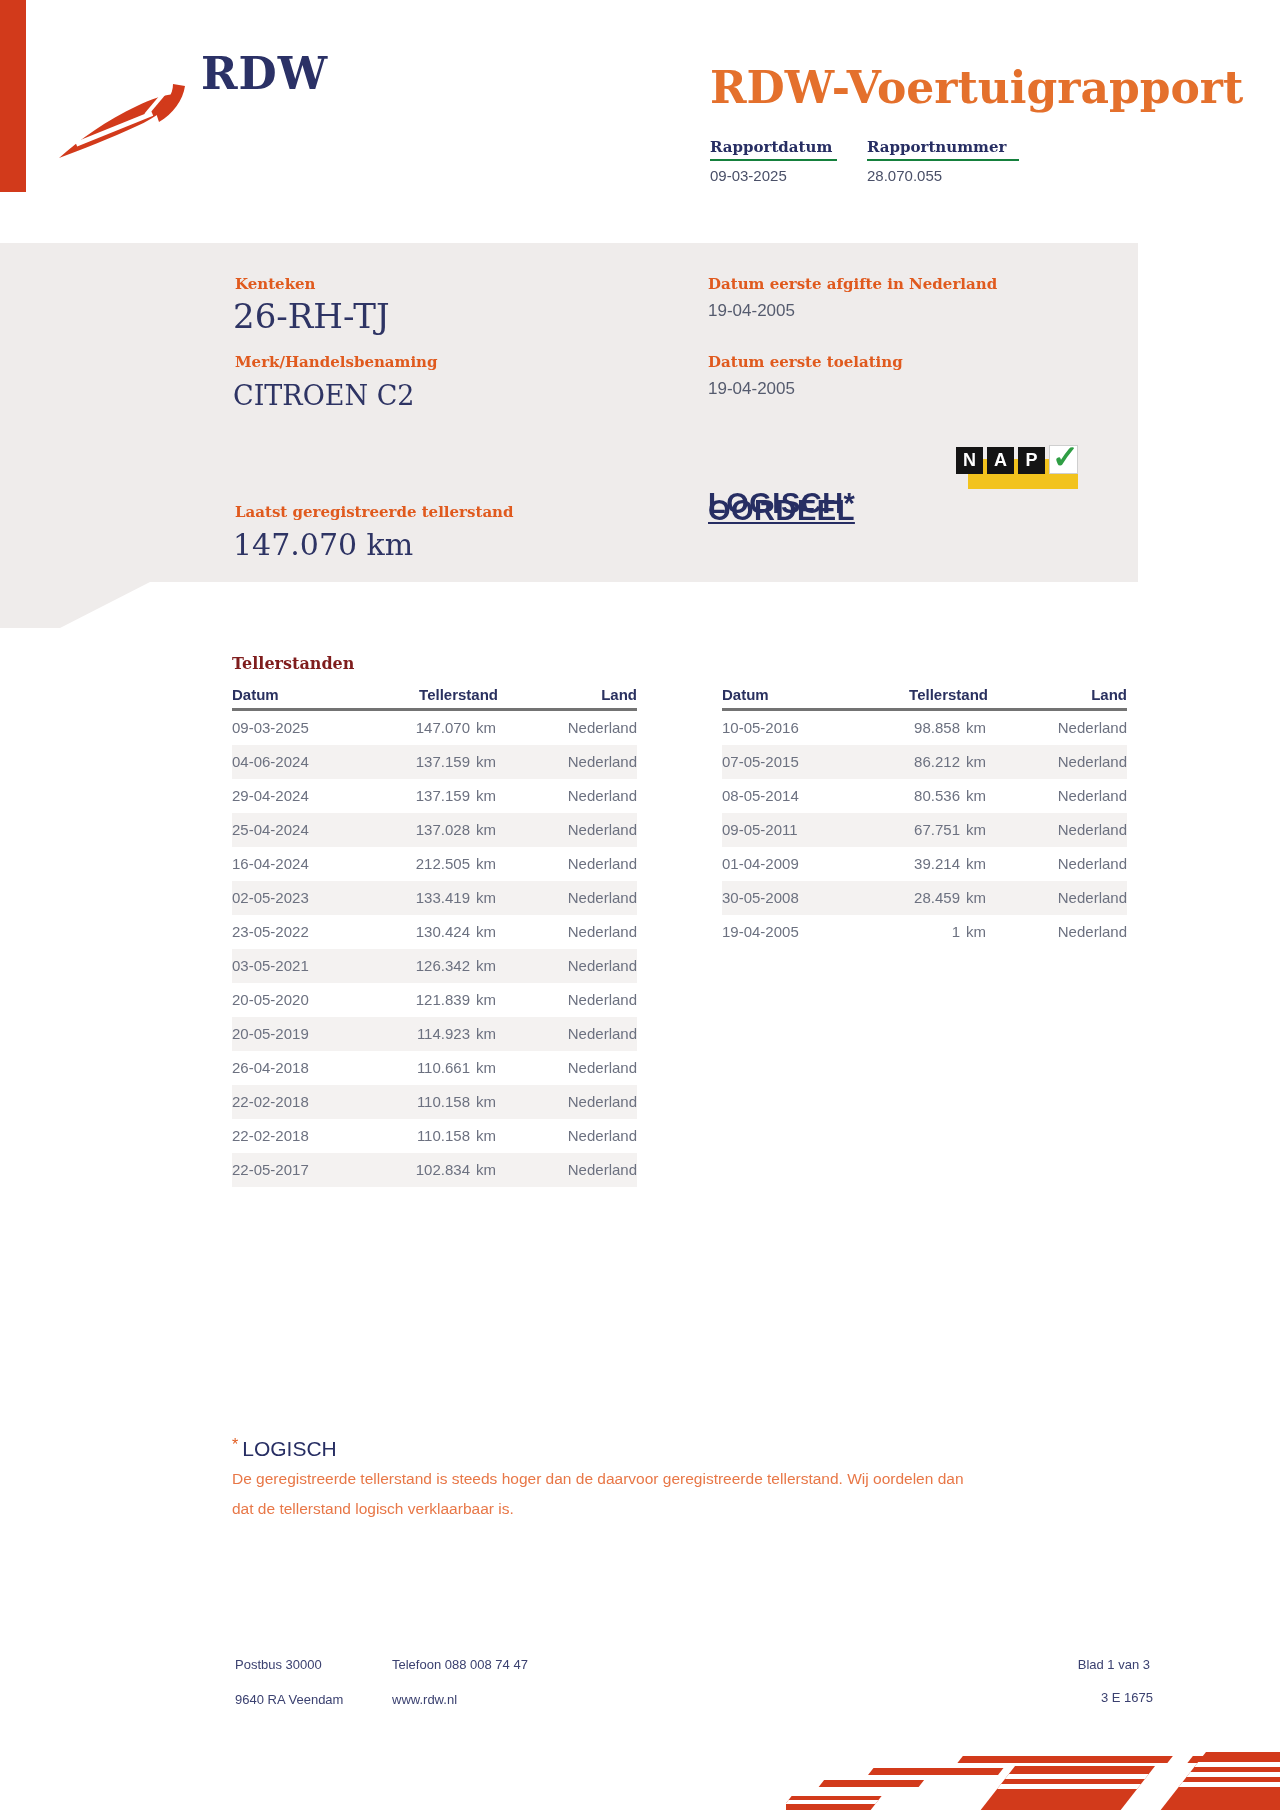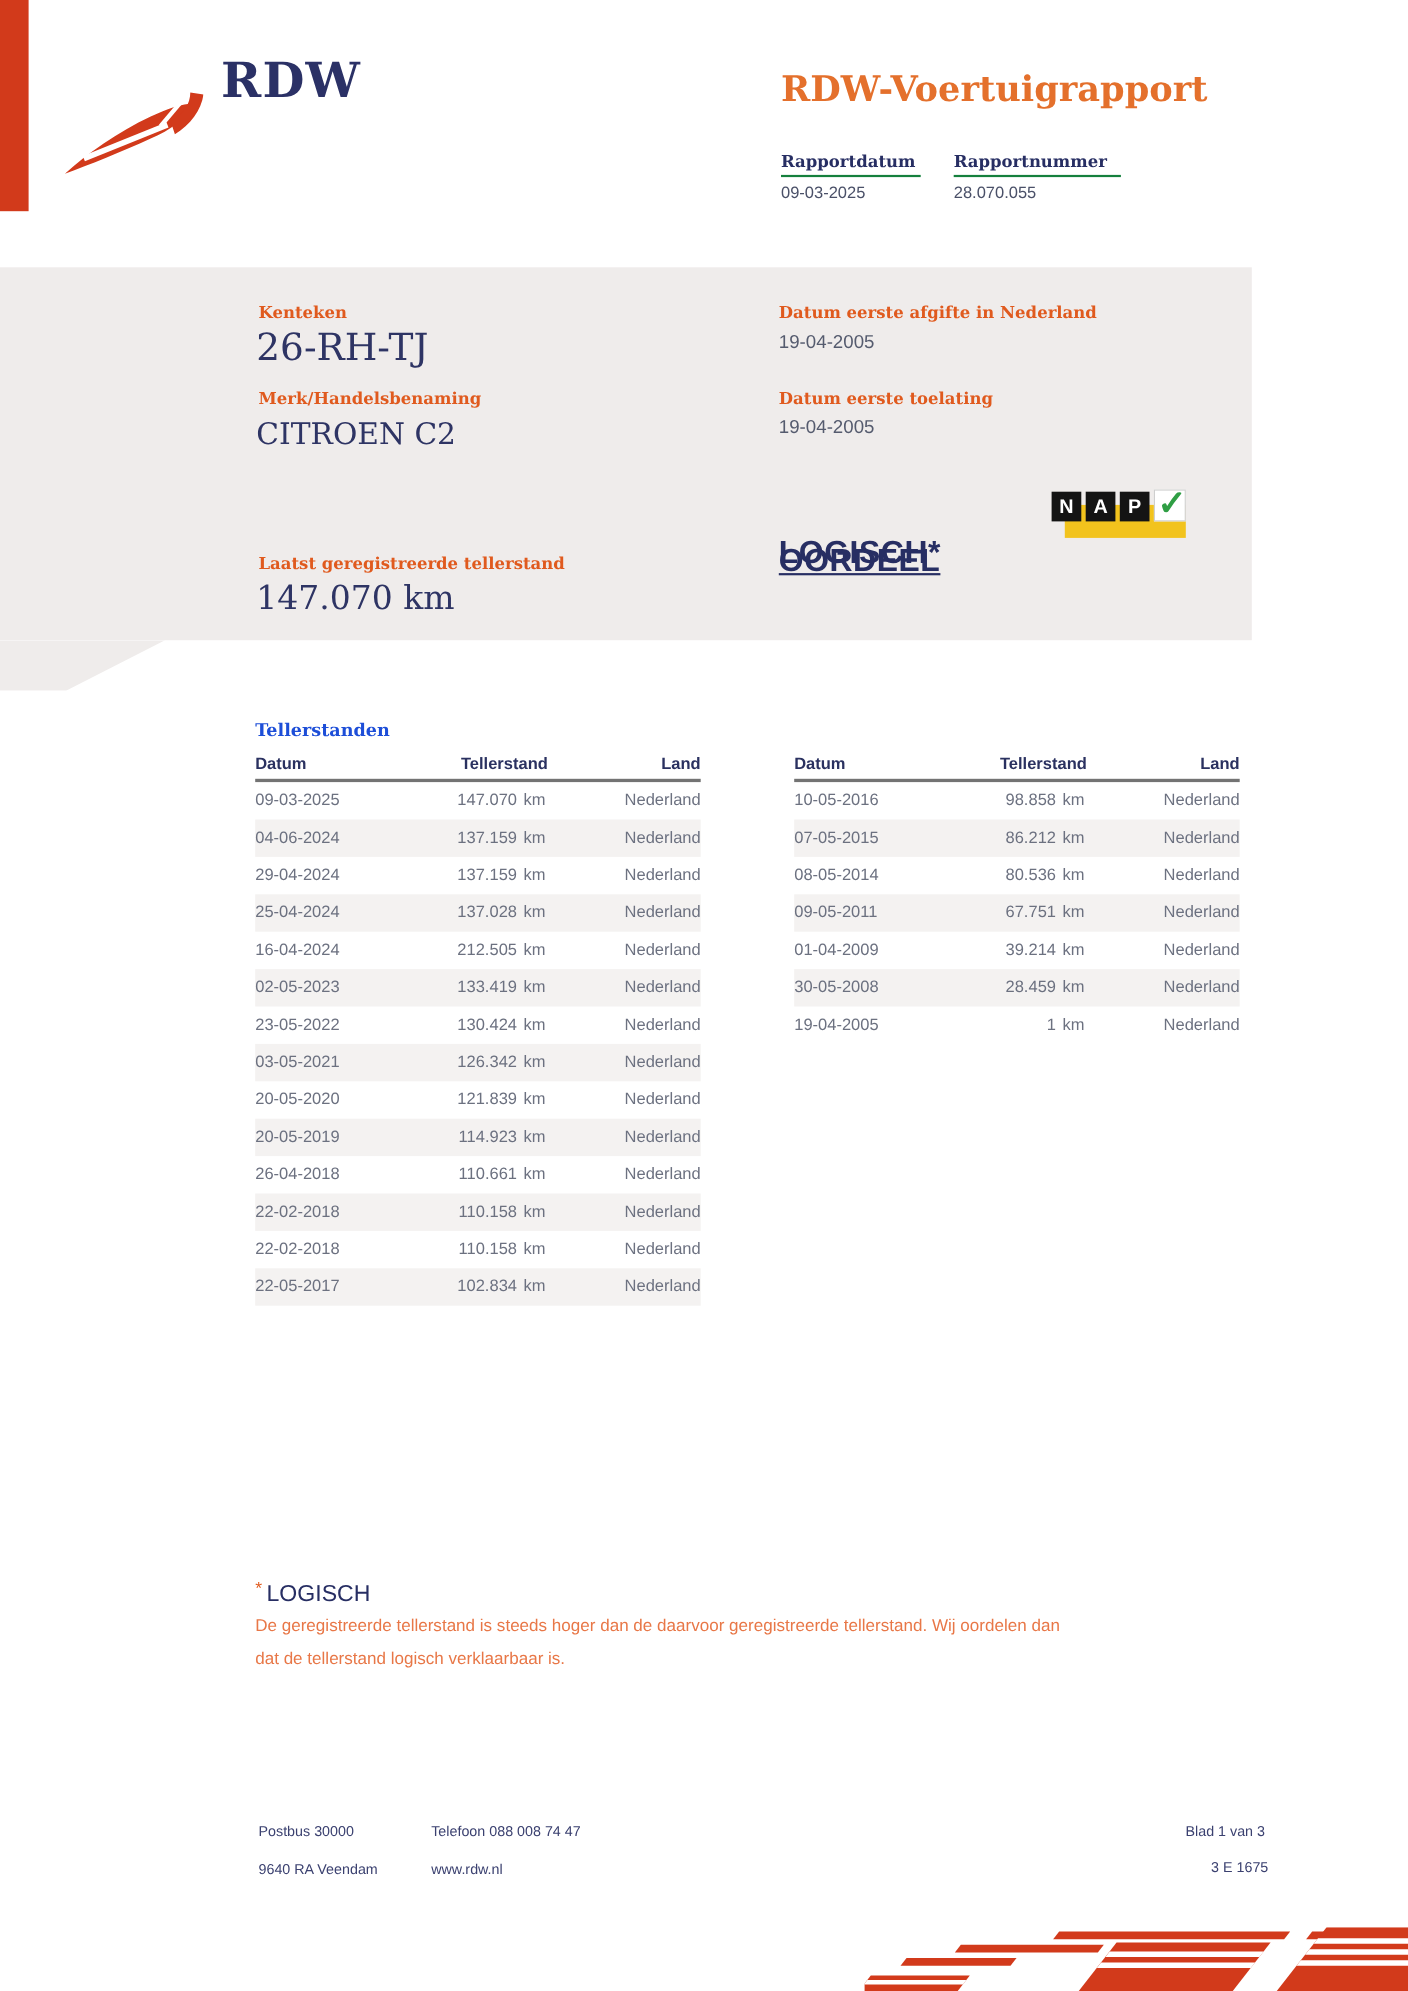--- a/index.html
+++ b/index.html
@@ -7,21 +7,21 @@
         font-family:"Liberation Sans",sans-serif;}
   .abs{position:absolute;}
 
   
   .red-bar{left:0;top:0;width:26px;height:192px;background:#d23a1b;}
 
   
   .logo-text{left:201px;top:48px;font-family:"DejaVu Serif",serif;font-weight:bold;
              font-size:44px;color:#2b3166;letter-spacing:1px;}
   .doc-title{left:710px;top:62px;font-family:"DejaVu Serif",serif;font-weight:bold;
-             font-size:32px;color:#e4702c;}
+             font-size:44px;color:#e4702c;}
   .meta{left:710px;top:138px;display:flex;gap:30px;}
   .meta-col1{width:127px;} .meta-col2{width:152px;}
   .meta-label{font-family:"DejaVu Serif",serif;font-weight:bold;font-size:15px;color:#272e63;
               border-bottom:2px solid #15803d;padding-bottom:3px;}
   .meta-value{font-size:15px;color:#4a5068;margin-top:6px;}
 
   
   .panel{left:0;top:243px;width:1138px;height:339px;background:#efeceb;}
   .panel-tail{left:0;top:582px;width:150px;height:46px;background:#efeceb;
               clip-path:polygon(0 0,100% 0,40% 100%,0 100%);}
@@ -36,21 +36,21 @@
   .nap{left:956px;top:445px;width:124px;height:48px;}
   .nap-yellow{position:absolute;left:12px;top:14px;width:110px;height:30px;background:#f2c31d;}
   .nap-tile{position:absolute;top:2px;width:27px;height:27px;background:#141414;color:#fff;
             font-weight:bold;font-size:18px;line-height:27px;text-align:center;}
   .nap-check-tile{position:absolute;left:93px;top:0;width:29px;height:29px;background:#ffffff;
             border:1px solid #cfcfcf;box-sizing:border-box;}
   .nap-check{position:absolute;left:2px;top:-8px;font-size:32px;font-weight:bold;color:#2f9e44;}
 
   
   .section-title{left:232px;top:654px;font-family:"DejaVu Serif",serif;font-weight:bold;
-                 font-size:16px;color:#1d4ed8;}
+                 font-size:16px;color:#7f1d1d;}
   .tbl{width:405px;}
   .tbl-left{left:232px;top:686px;} .tbl-right{left:722px;top:686px;}
   .thead,.trow{display:grid;grid-template-columns:150px 88px 28px 139px;}
   .thead{font-weight:bold;font-size:15px;color:#2a3160;padding-bottom:5px;
          border-bottom:3px solid #737373;}
   .th-km{text-align:right;grid-column:2 / span 2;} .th-land{text-align:right;}
   .trow{height:34px;line-height:34px;font-size:15px;color:#6c7180;}
   .trow:nth-child(even){background:#f4f2f1;}
   .c-km{text-align:right;} .c-unit{text-align:left;padding-left:6px;} .c-land{text-align:right;}
 

